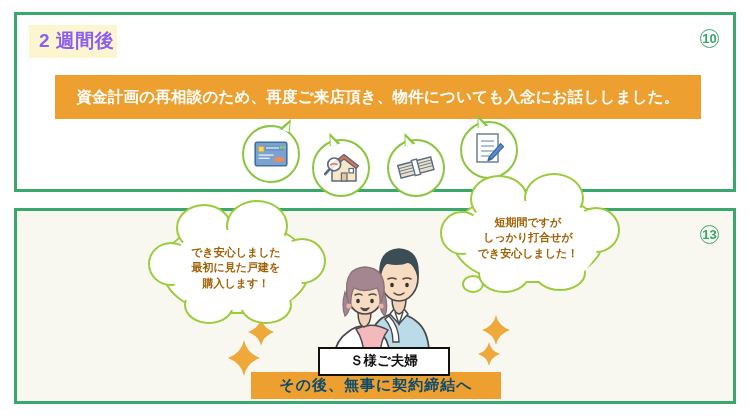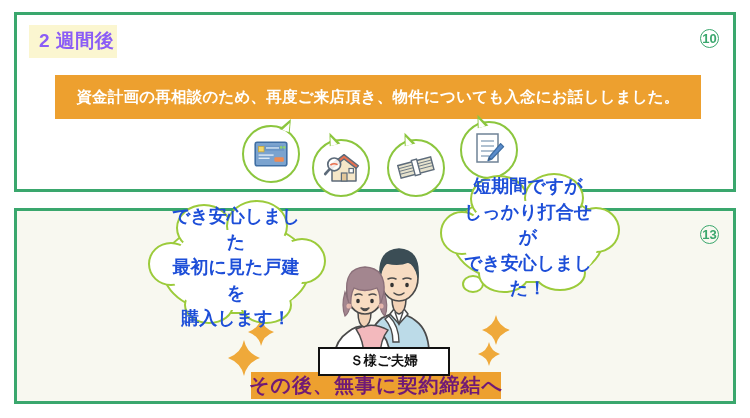--- a/index.html
+++ b/index.html
@@ -124,24 +124,24 @@
 
   
   .cloud{
     position:absolute;
     background:#ffffff;
     border:2.4px solid #9ccb3b;
     border-radius:46% 46% 44% 44%/48%;
     box-sizing:border-box;
     display:flex;align-items:center;justify-content:center;
     text-align:center;
-    color:#1d4ed8;
+    color:#a16207;
     font-weight:bold;
     line-height:1.42;
-    font-size:18px;
+    font-size:11px;
     z-index:6;
   }
   .cloud .lobe{
     position:absolute;
     background:#ffffff;
     border:2.4px solid #9ccb3b;
     border-radius:50%;
     box-sizing:border-box;
   }
   .cloud .lobe-cover{
@@ -189,23 +189,23 @@
     padding:3px 30px 4px;
     white-space:nowrap;
     z-index:8;
   }
 
   
   #bottom-caption{
     position:absolute;
     left:251px;top:372px;width:250px;height:27px;
     background:#eda02f;
-    color:#701a75;
-    font-weight:bold;
-    font-size:20px;
+    color:#0c4a6e;
+    font-weight:bold;
+    font-size:15px;
     letter-spacing:1px;
     display:flex;align-items:center;justify-content:center;
     white-space:nowrap;
     z-index:7;
   }
 </style>
 </head>
 <body>
 
 <div class="stage">

